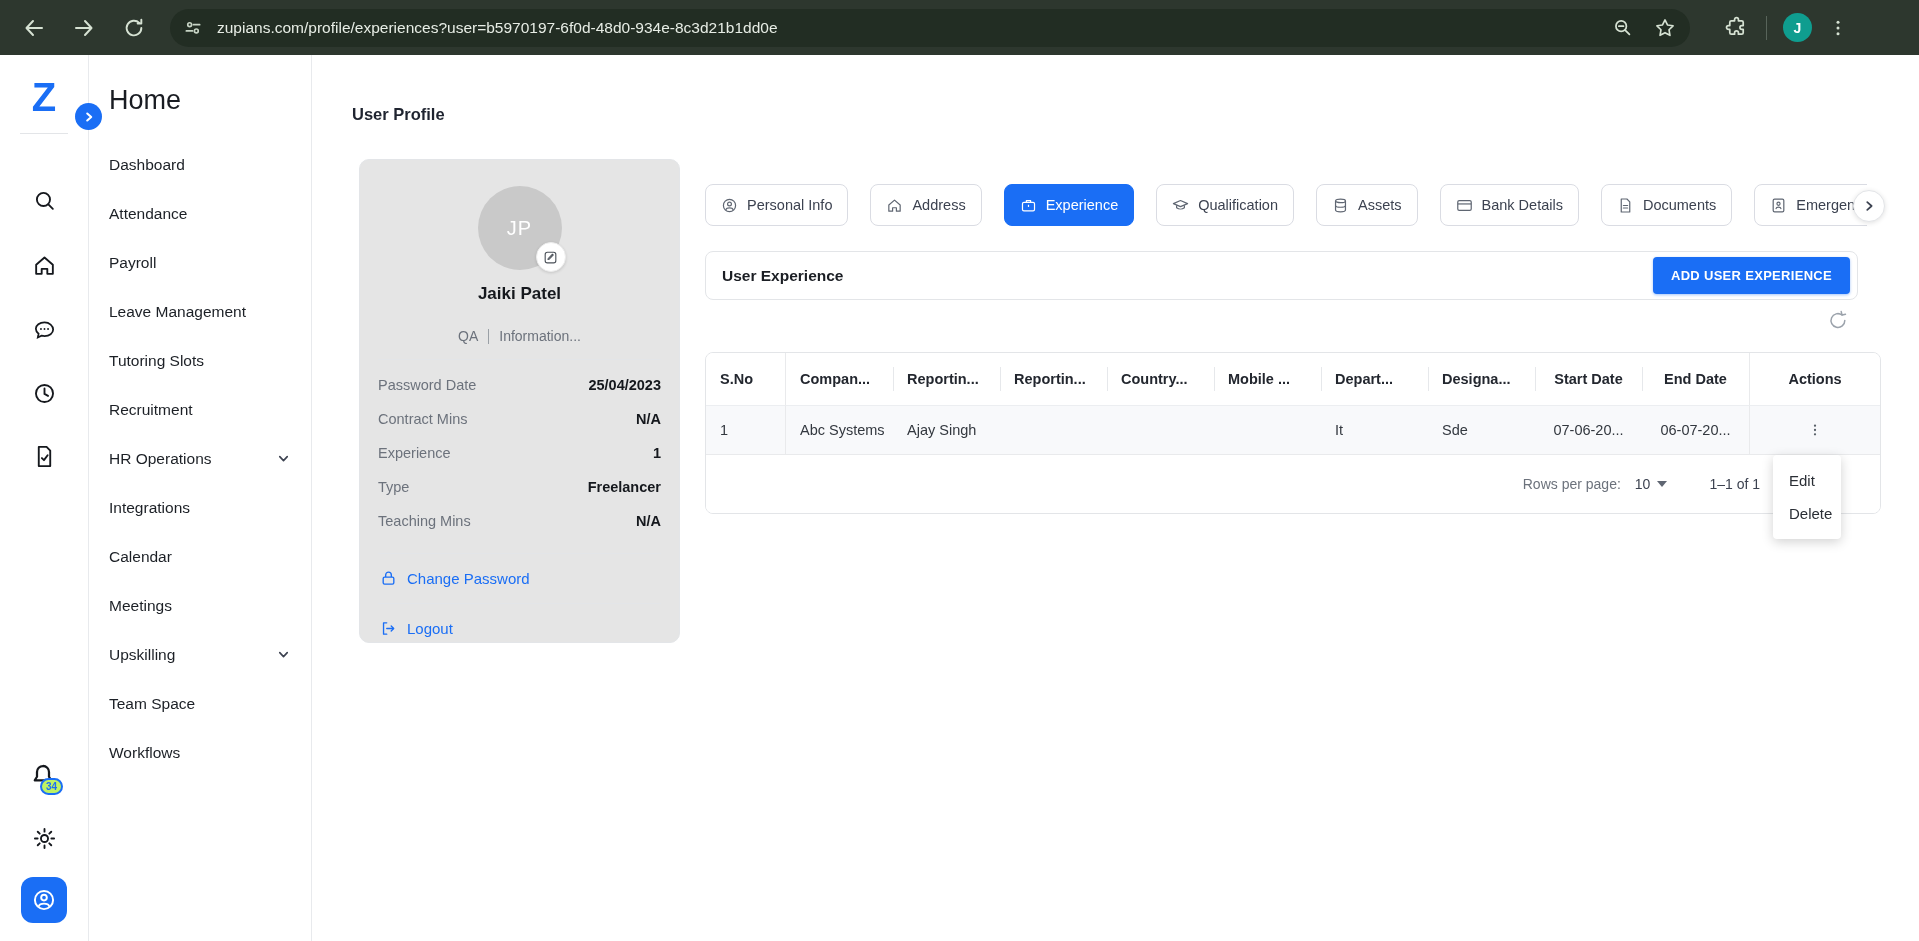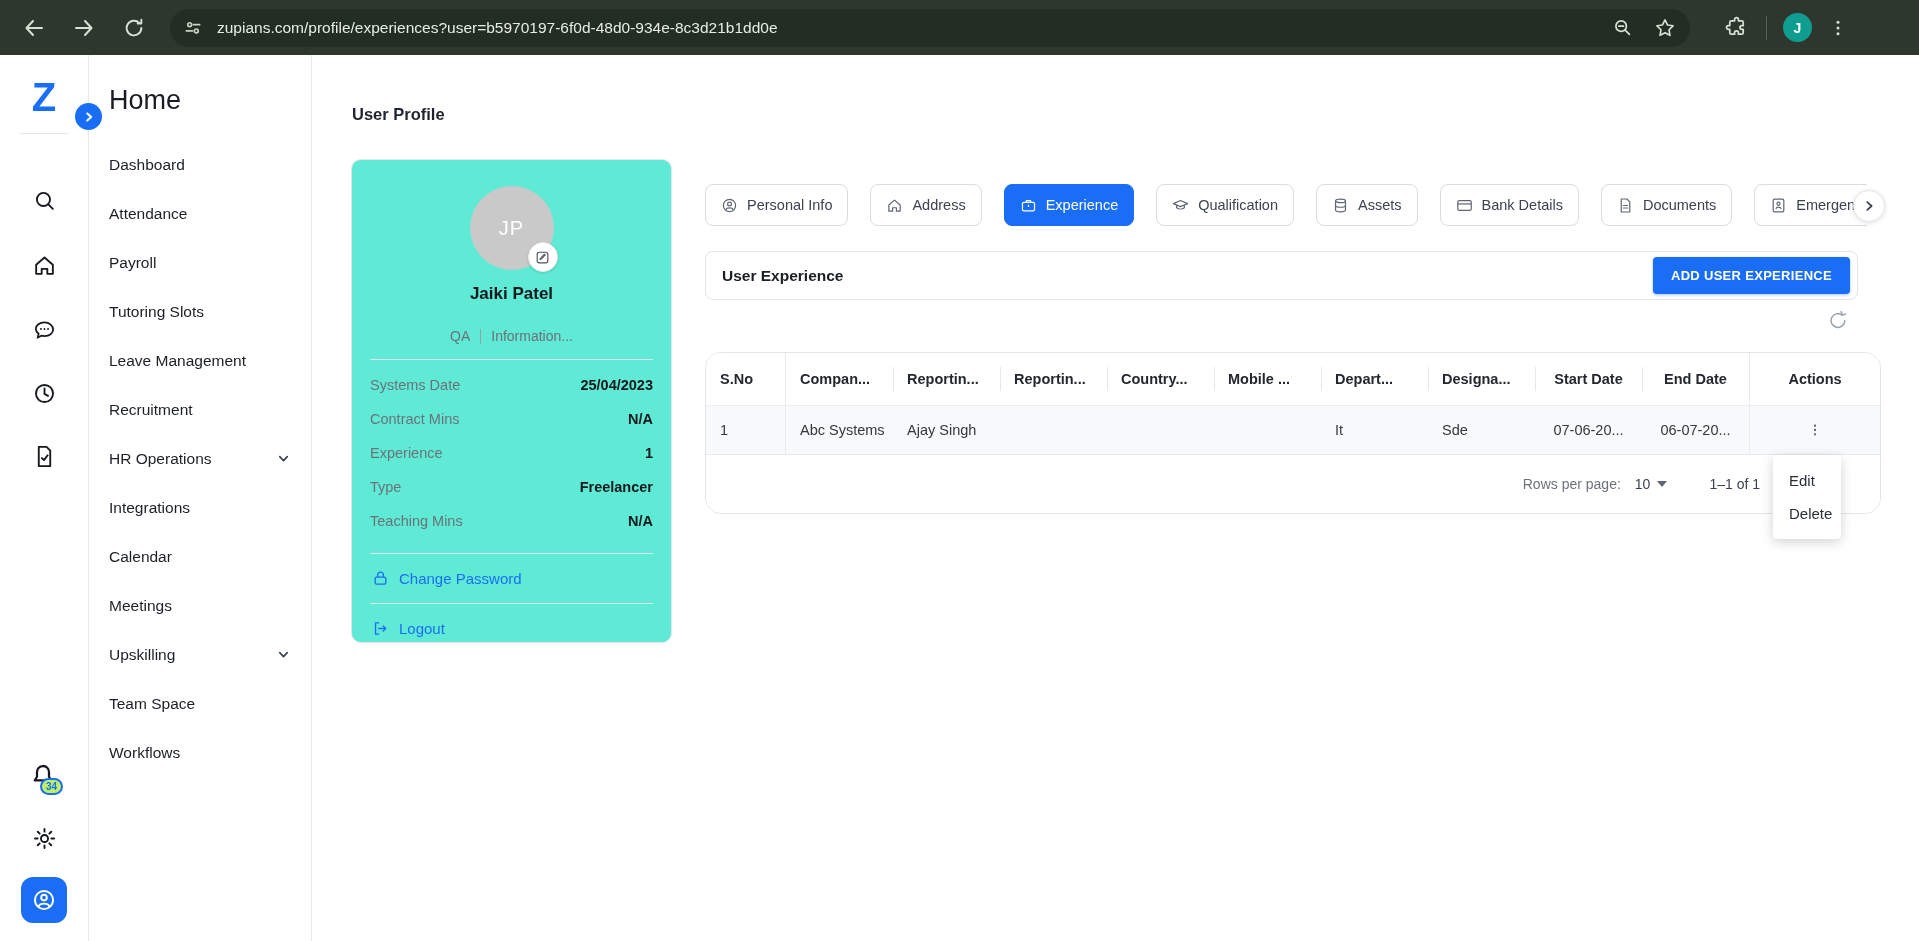--- a/index.html
+++ b/index.html
@@ -45,21 +45,21 @@
   .nav-list { margin-top:24px; }
   .nav-item { height:49px; display:flex; align-items:center; justify-content:space-between;
     padding:0 20px 0 20px; font-size:15.5px; color:#1c2026; cursor:pointer; }
   .nav-item .chev { color:#3c4250; }
 
   
   .main { position:absolute; left:312px; top:55px; right:0; bottom:0; background:#fff; }
   .page-title { position:absolute; left:40px; top:50px; font-size:16.5px; font-weight:700; color:#1f2430; }
 
   
-  .card { position:absolute; left:39px; top:104px; width:321px; height:484px; background:#5eead4;
+  .card { position:absolute; left:47px; top:104px; width:321px; height:484px; background:#e5e5e5;
     border:1px solid #e3e5e8; border-radius:10px; padding:0 18px; }
   .avatar-wrap { position:relative; width:84px; height:84px; margin:26px auto 0; }
   .avatar { width:84px; height:84px; border-radius:50%; background:#c9c9c9; color:#fff; font-size:20px;
     display:flex; align-items:center; justify-content:center; letter-spacing:1px; }
   .avatar-edit { position:absolute; right:-4px; bottom:-2px; width:30px; height:30px; border-radius:50%;
     background:#fff; border:1px solid #ececec; box-shadow:0 1px 3px rgba(0,0,0,.14);
     display:flex; align-items:center; justify-content:center; color:#4b5159; cursor:pointer; }
   .p-name { text-align:center; margin-top:14px; font-size:17px; font-weight:700; color:#15181d; }
   .p-role { display:flex; align-items:center; justify-content:center; margin-top:24px;
     color:#6c727c; font-size:14px; }
@@ -90,21 +90,21 @@
     border:1px solid #e3e5e8; border-radius:8px; display:flex; align-items:center;
     justify-content:space-between; padding:0 7px 0 16px; }
   .panel-title { font-size:15.5px; font-weight:700; color:#1b1e24; }
   .add-btn { height:37px; padding:0 18px; border:none; border-radius:4px; background:#1a6ef5; color:#fff;
     font-family:"Liberation Sans", sans-serif; font-size:13px; font-weight:700; letter-spacing:.3px;
     cursor:pointer; box-shadow:0 1px 3px rgba(26,110,245,.4); }
   .refresh-ic { position:absolute; left:1516px; top:255px; width:20px; height:20px; color:#9ba2ab; cursor:pointer; }
 
   
   .table-wrap { position:absolute; left:393px; top:297px; width:1176px; background:#fff;
-    border:1px solid #e3e5e8; border-radius:16px; overflow:hidden; }
+    border:1px solid #e3e5e8; border-radius:8px; overflow:hidden; }
   .t-grid { display:grid; grid-template-columns:80px repeat(9,107px) 131px; }
   .th { height:52px; display:flex; align-items:center; padding-left:14px; font-size:14.5px;
     font-weight:700; color:#23272f; position:relative; background:#fff; white-space:nowrap; overflow:hidden; }
   .th.sep::before { content:""; position:absolute; left:0; top:14px; bottom:14px; width:1px; background:#e6e8eb; }
   .th.b-right { border-right:1px solid #e9eaec; }
   .th.b-left { border-left:1px solid #e9eaec; padding-left:0; justify-content:center; }
   .th.center { padding-left:0; justify-content:center; }
   .td { height:49px; display:flex; align-items:center; padding-left:14px; font-size:14.5px; color:#33383f;
     background:#f8f9fb; border-top:1px solid #eceef1; white-space:nowrap; overflow:hidden; }
   .td.b-right { border-right:1px solid #e9eaec; }
@@ -255,24 +255,24 @@
     <div class="nav-item">
         <span>Dashboard</span>
       </div>
     <div class="nav-item">
         <span>Attendance</span>
       </div>
     <div class="nav-item">
         <span>Payroll</span>
       </div>
     <div class="nav-item">
+        <span>Leave Management</span>
+      </div>
+    <div class="nav-item">
         <span>Tutoring Slots</span>
-      </div>
-    <div class="nav-item">
-        <span>Leave Management</span>
       </div>
     <div class="nav-item">
         <span>Recruitment</span>
       </div>
     <div class="nav-item">
       <span>HR Operations</span>
       <span class="chev">
           <svg width="15" height="15" viewBox="0 0 16 16" fill="none" stroke="currentColor" stroke-width="1.7" stroke-linecap="round" stroke-linejoin="round">
             <polyline points="4 6 8 10.3 12 6"></polyline>
           </svg>
@@ -319,21 +319,21 @@
     </div>
     <div class="p-name">Jaiki Patel</div>
     <div class="p-role">
       <span>QA</span>
       <span class="role-sep"></span>
       <span>Information...</span>
     </div>
     <div class="card-divider"></div>
     <div class="detail-rows">
       <div class="d-row">
-        <span class="d-label">Systems Date</span>
+        <span class="d-label">Password Date</span>
         <span class="d-value">25/04/2023</span>
       </div>
       <div class="d-row">
         <span class="d-label">Contract Mins</span>
         <span class="d-value">N/A</span>
       </div>
       <div class="d-row">
         <span class="d-label">Experience</span>
         <span class="d-value">1</span>
       </div>

